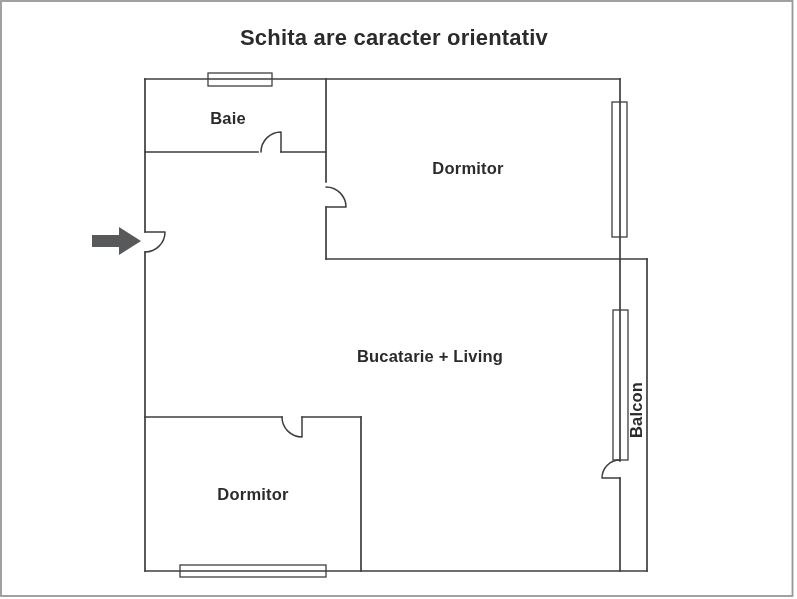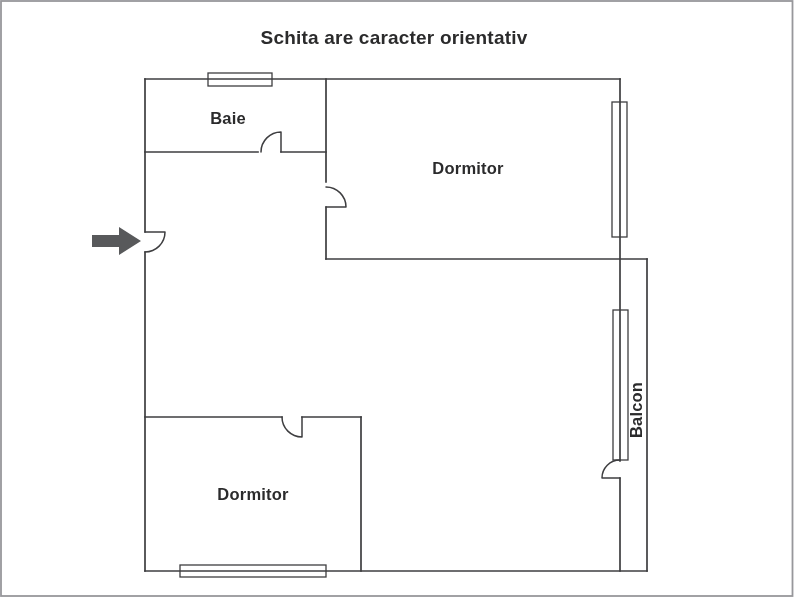--- a/index.html
+++ b/index.html
@@ -23,21 +23,21 @@
   .label {
     position: absolute;
     transform: translate(-50%, -50%);
     white-space: nowrap;
     color: #2b2b2c;
     font-weight: 600;
     letter-spacing: 0.2px;
     user-select: none;
   }
   .label.title {
-    font-size: 19px;
+    font-size: 22px;
   }
   .label.room {
     font-size: 16.5px;
   }
   .label.rotated {
     transform: translate(-50%, -50%) rotate(-90deg);
   }
 </style>
 </head>
 <body>
@@ -84,17 +84,18 @@
 
     <polygon points="92,235 119,235 119,227 141,241 119,255 119,247 92,247" fill="#58595b" stroke="none"></polygon>
   </svg>
 
   <div class="label title" style="left:394px; top:38px;">Schita are caracter orientativ</div>
 
   <div class="label room" style="left:228px; top:118px;">Baie</div>
 
   <div class="label room" style="left:468px; top:168px;">Dormitor</div>
 
+  <div class="label room" style="left:430px; top:356px;">Bucatarie + Living</div>
 
   <div class="label room" style="left:253px; top:494px;">Dormitor</div>
 
   <div class="label room rotated" style="left:636px; top:410px;">Balcon</div>
 </div>
 
 </body></html>

